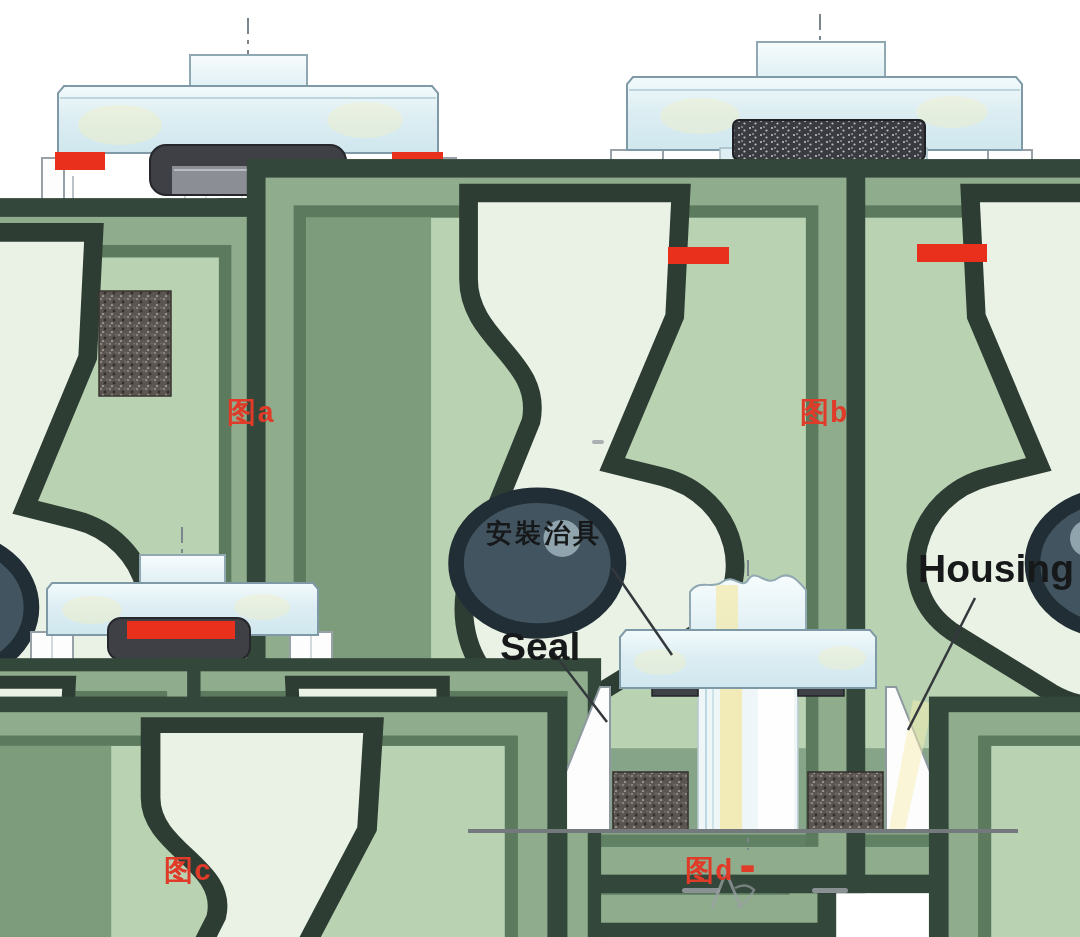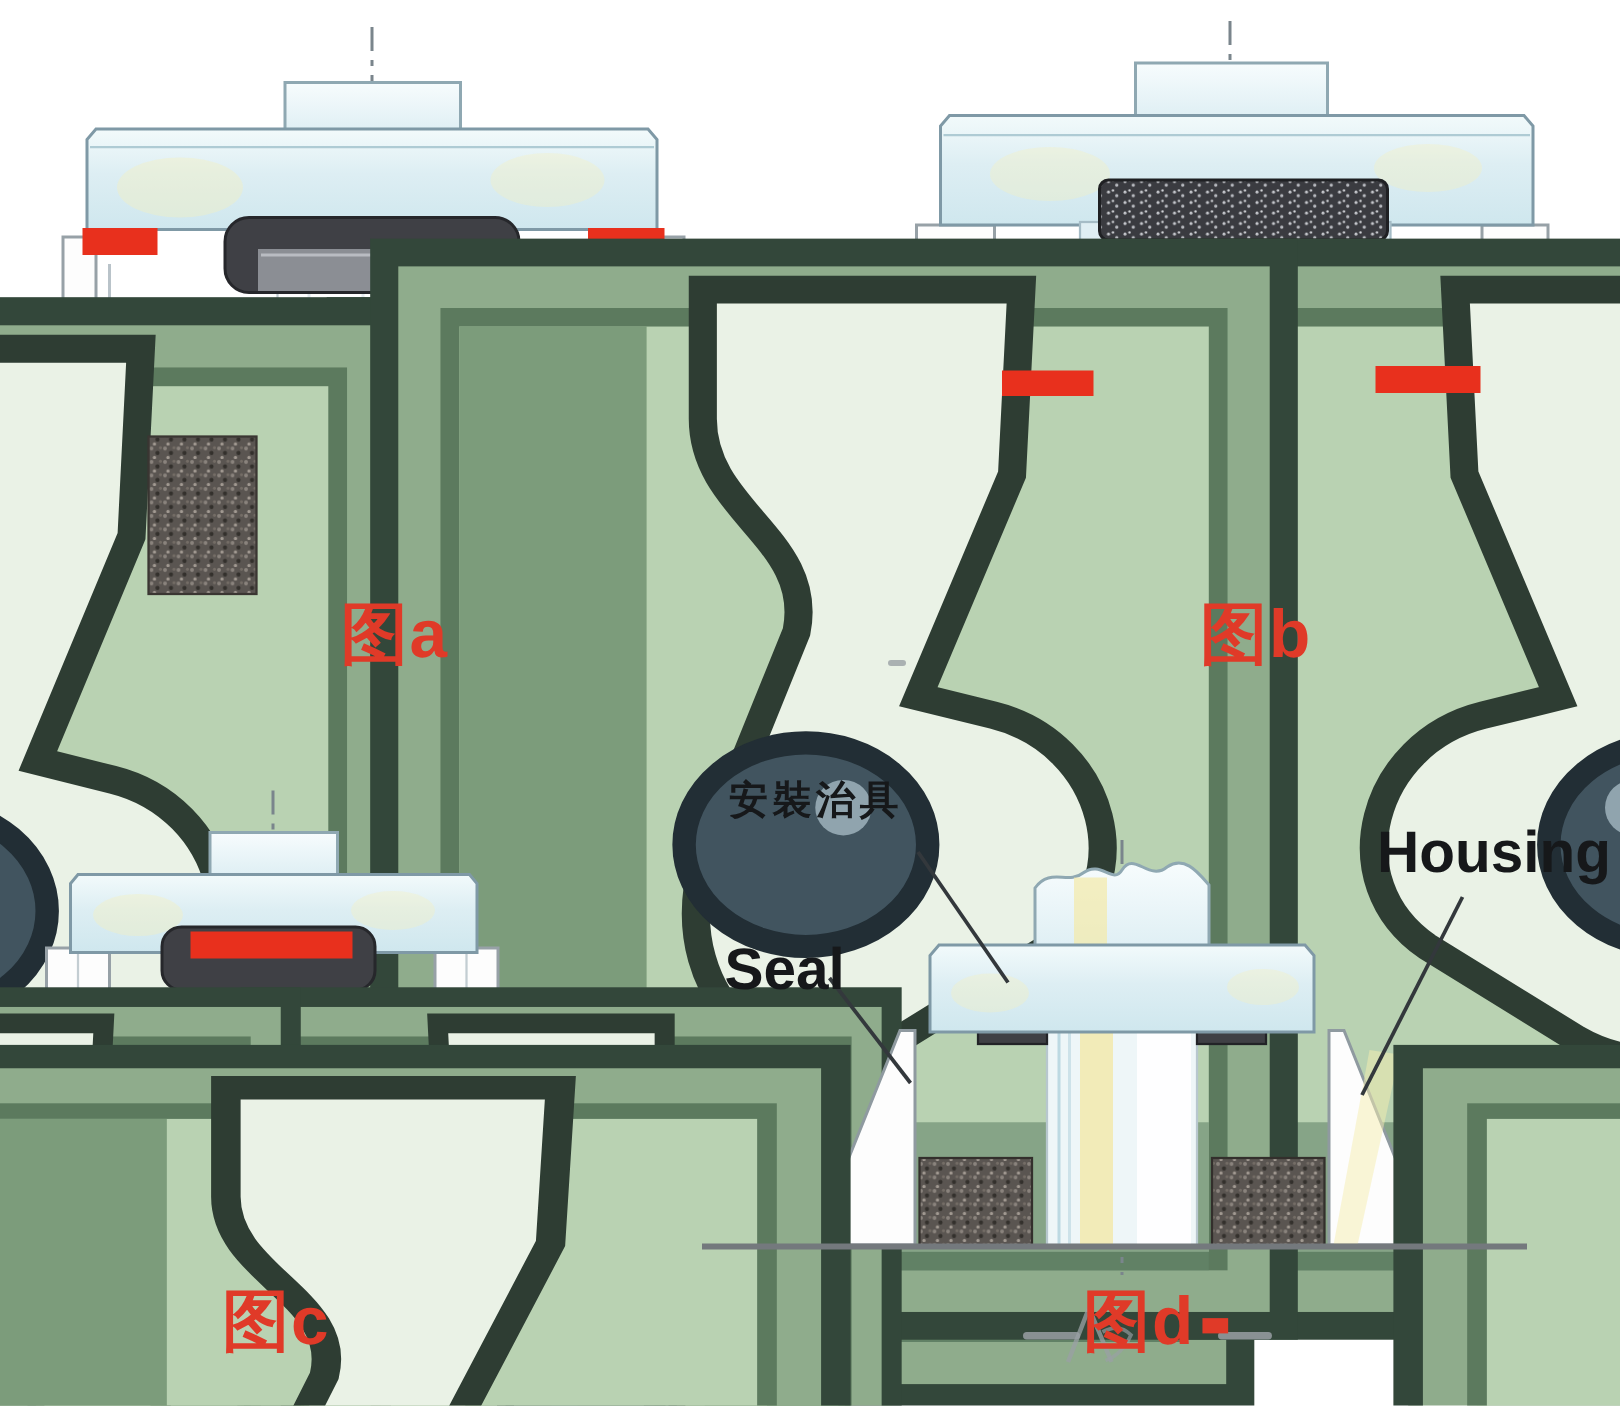--- a/index.html
+++ b/index.html
@@ -11,22 +11,22 @@
   html,body{margin:0;padding:0;}
   body{
     width:1080px;height:937px;position:relative;overflow:hidden;
     background:var(--page-bg);
     font-family:"Liberation Sans", sans-serif;
   }
   .art{position:absolute;left:0;top:0;}
   .red-mark{fill:var(--annotation-red);}
   .caption{
     position:absolute;color:var(--caption-red);font-weight:700;
-    font-size:45px;line-height:1;display:flex;align-items:center;
-    font-family:Liberation Sans, sans-serif; letter-spacing:1px;
+    font-size:29px;line-height:1;display:flex;align-items:center;
+    font-family:Liberation Mono, monospace; letter-spacing:1px;
   }
   .caption .dash{
     font-weight:700;margin-left:6px;transform:translateY(-4px) scale(1.5,1.9);
     display:inline-block;
   }
   .lbl{
     position:absolute;color:var(--label-black);
     font-family:"Liberation Sans", sans-serif;
   }
   .lbl-cjk{font-size:26px;font-weight:600;letter-spacing:3px;line-height:1;}
@@ -226,26 +226,26 @@
 </svg>
 
 <div class="caption" style="left:227px;top:400px;">
   <span>图a</span>
 </div>
 
 <div class="caption" style="left:800px;top:400px;">
   <span>图b</span>
 </div>
 
-<div class="caption" style="left:148px;top:858px;">
+<div class="caption" style="left:164px;top:858px;">
   <span>图c</span>
 </div>
 
-<div class="caption" style="left:722px;top:858px;justify-content:space-between;">
+<div class="caption" style="left:685px;top:858px;justify-content:space-between;">
   <span>图d</span>
   <span class="dash">-</span>
 </div>
 
 <div class="lbl lbl-cjk" style="left:486px;top:520px;">安裝治具</div>
 
-<div class="lbl lbl-en" style="left:483px;top:627px;">Seal</div>
+<div class="lbl lbl-en" style="left:500px;top:627px;">Seal</div>
 
 <div class="lbl lbl-en" style="left:918px;top:549px;">Housing</div>
 
 </body></html>

